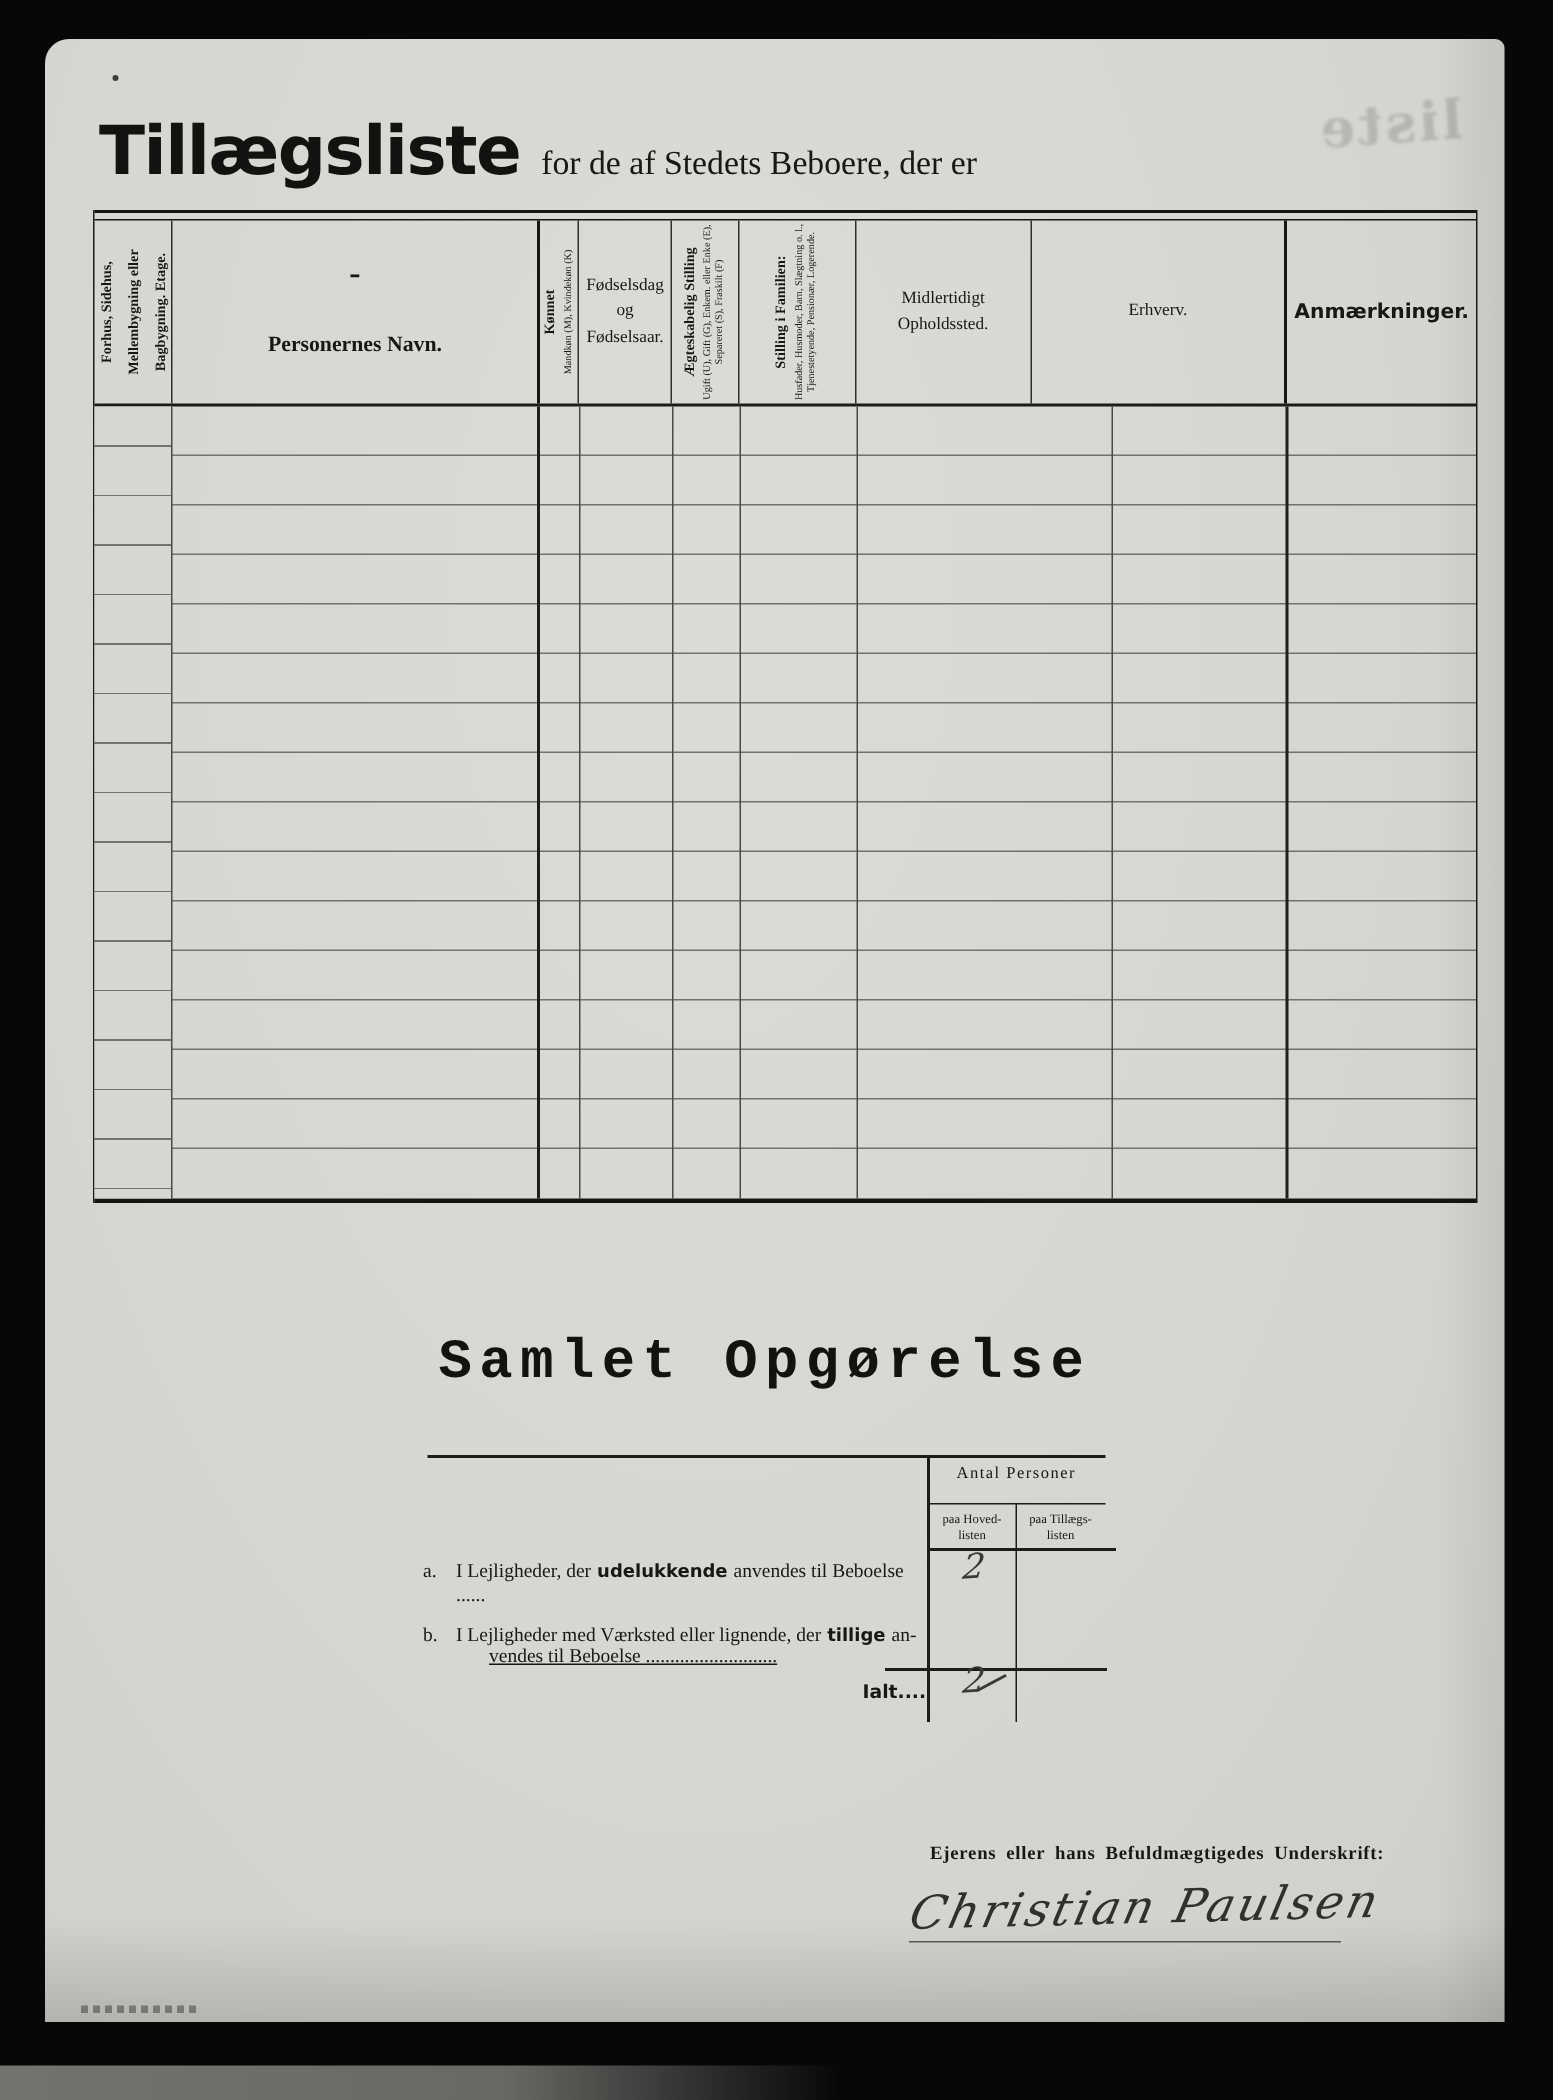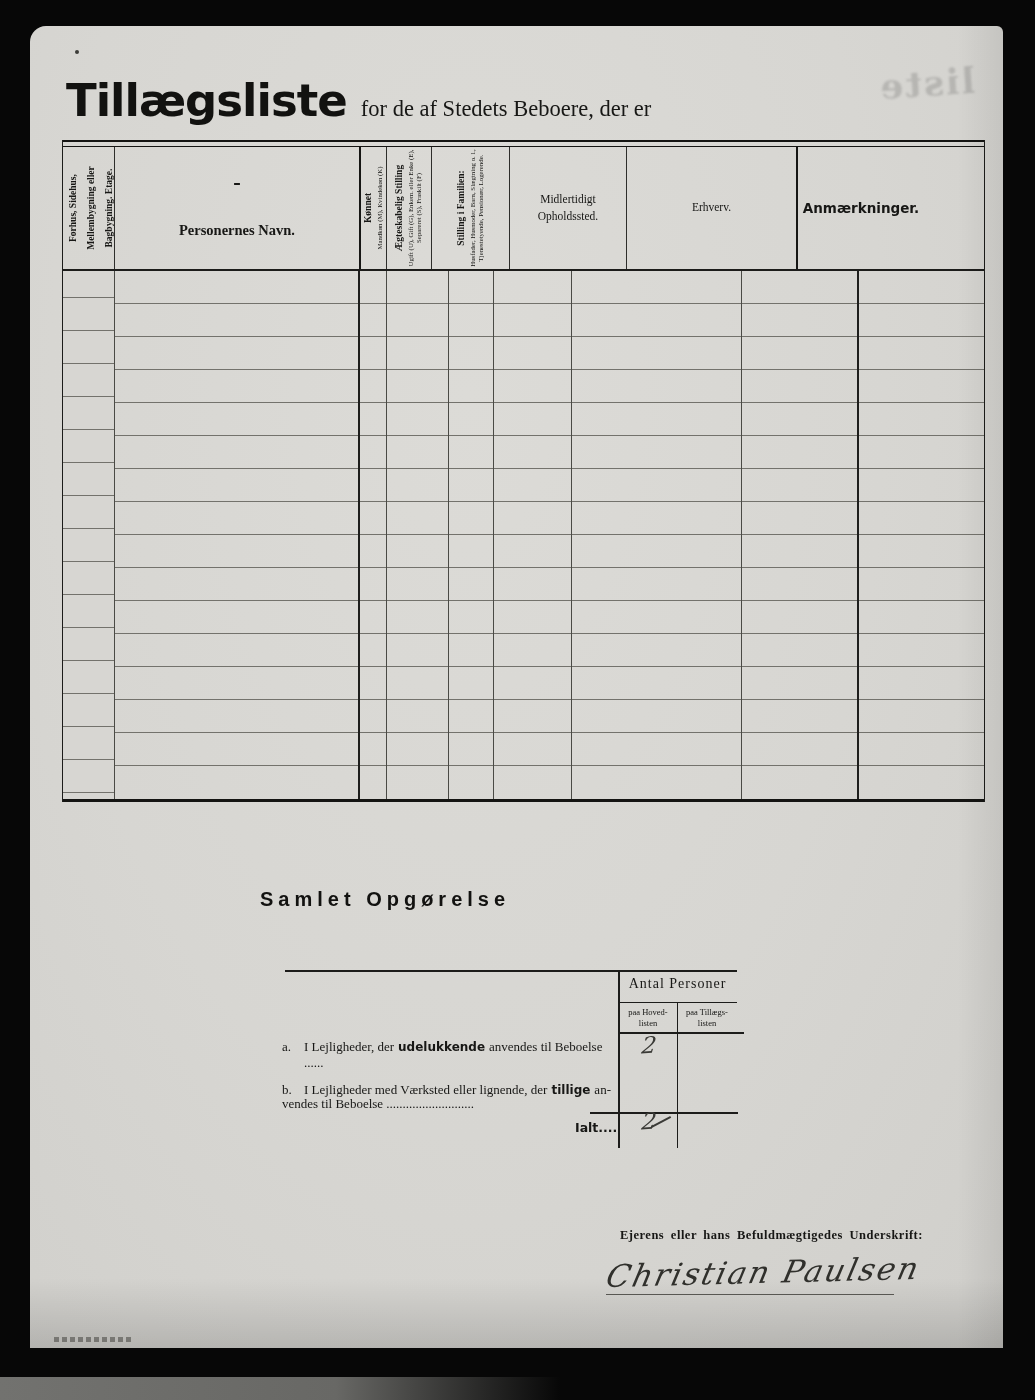--- a/index.html
+++ b/index.html
@@ -51,36 +51,36 @@
 
   .tbody-wrap { position:relative; border-bottom:3px solid #141412; }
   .trow { height:33px; border-bottom:1px solid #73726c; }
   .trow:last-child { border-bottom:none; }
   .leftstrip { position:absolute; left:0; top:0; bottom:0; width:51px;
         background:repeating-linear-gradient(to bottom, #d7d6d2 0 26px, #73726c 26px 27px, #d7d6d2 27px 33px); }
   .vl { position:absolute; top:0; bottom:0; width:1px; background:#4a4a45; }
   .vl.thick { width:2px; background:#1e1e1c; }
 
   
-  .sum-head { position:absolute; left:230px; top:862px; width:500px; text-align:left;
-              font-family:Liberation Sans, sans-serif; font-weight:bold; font-size:20px;
+  .sum-head { position:absolute; left:230px; top:862px; width:500px; text-align:center;
+              font-family:Liberation Mono, monospace; font-weight:bold; font-size:37px;
               letter-spacing:5px; color:#121210; }
   .sum-sub  { position:absolute; left:230px; top:903px; width:500px; text-align:center;
               font-size:22px; }
   .rule { position:absolute; background:#1c1c1a; }
   .count-header { position:absolute; left:588px; top:950px; width:119px; text-align:center;
-                  font-size:14px; letter-spacing:1px; }
+                  font-size:11px; letter-spacing:1px; }
   .count-sub { position:absolute; top:981px; font-size:8.5px; line-height:1.3; text-align:center;
                white-space:pre-line; }
   .items { position:absolute; left:252px; top:1013px; width:340px; font-size:13px; }
   .item-line { display:flex; align-items:baseline; margin-bottom:11px; }
   .item-key { width:22px; flex:none; }
   .bold-sans { font-family:"DejaVu Sans", sans-serif; font-weight:bold; font-size:12px;
                margin:0 4px; }
-  .item-cont { margin-top:-4px; }
+  .item-cont { margin-left:44px; margin-top:-4px;text-decoration:underline; }
   .ialt { position:absolute; left:545px; top:1094px; font-family:"DejaVu Sans", sans-serif;
           font-weight:bold; font-size:12.5px; }
   .hand { font-family:"DejaVu Serif", serif; font-style:italic; color:#3a3a36;
           transform:skewX(-10deg) rotate(-4deg); display:inline-block; }
   .hw-a   { position:absolute; left:612px; top:1006px; font-size:23px; }
   .hw-tot { position:absolute; left:612px; top:1082px; font-size:23px; }
   .slash  { position:absolute; left:8px; top:13px; width:22px; height:2px; background:#3a3a36;
             transform:rotate(-28deg); }
 
   
@@ -121,20 +121,25 @@
         </div>
         <div class="hc c2">
           <span class="name-dash">–</span>
           <span class="name-label">Personernes Navn.</span>
         </div>
         <div class="hc c3 thick-l">
           <div class="rot">
             <div class="rot-main">Kønnet</div>
             <div class="rot-sub">Mandkøn (M), Kvindekøn (K)</div>
           </div>
+        </div>
+        <div class="hc c4">
+          <span class="plain-head">Fødselsdag
+og
+Fødselsaar.</span>
         </div>
         <div class="hc c5">
           <div class="rot">
             <div class="rot-main">Ægteskabelig Stilling</div>
             <div class="rot-sub">Ugift (U), Gift (G), Enkem. eller Enke (E), Separeret (S), Fraskilt (F)</div>
           </div>
         </div>
         <div class="hc c6">
           <div class="rot">
             <div class="rot-main">Stilling i Familien:</div>

